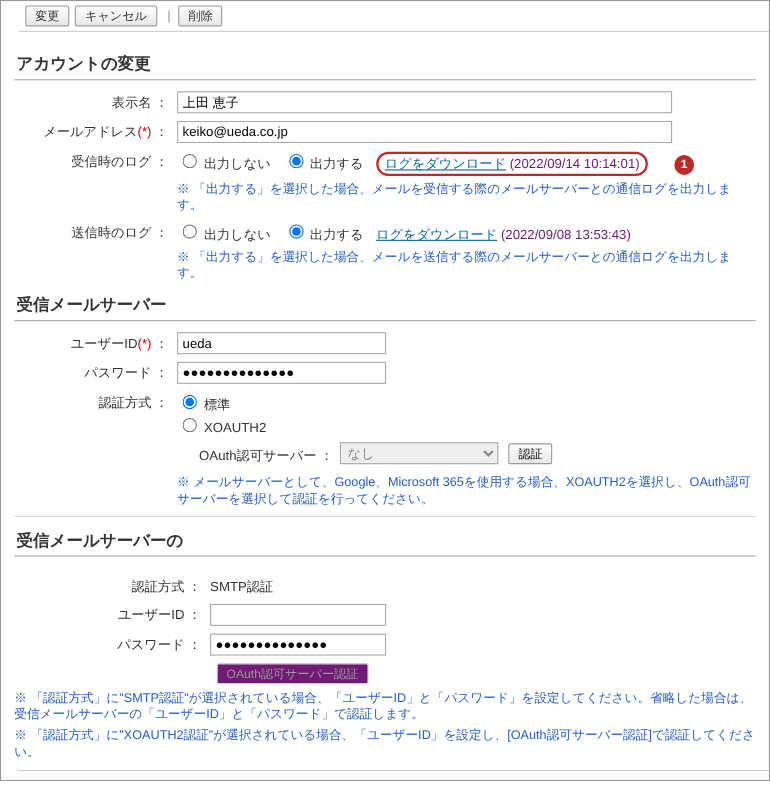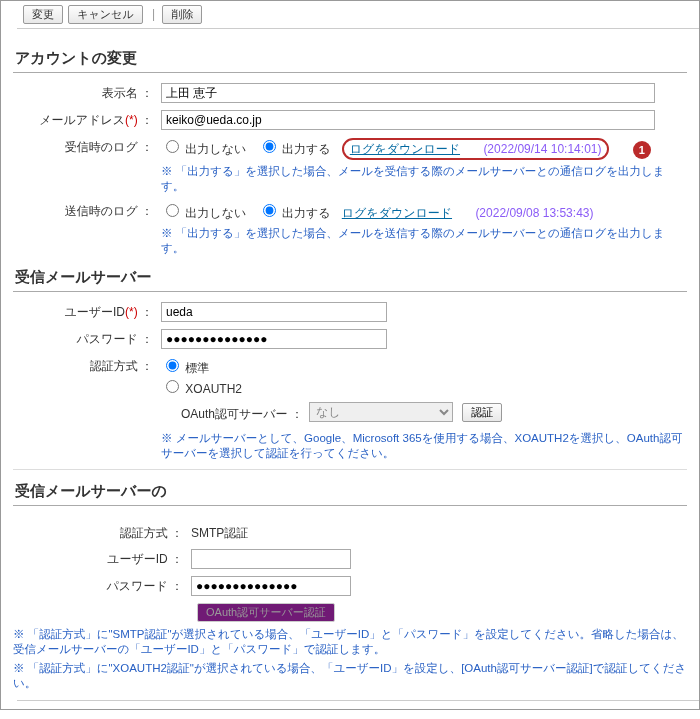--- a/index.html
+++ b/index.html
@@ -61,31 +61,31 @@
   .form-body {
     flex: 1 1 auto;
     padding-top: 2px;
   }
   input[type=text], input[type=password] {
     font-size: 12px;
     padding: 2px 4px;
     border: 1px solid #aaa;
     box-sizing: border-box;
   }
-  input.wide { width: 494px; }
-  input.med  { width: 226px; }
+  input.wide { width: 450px; }
+  input.med  { width: 190px; }
   input.sm   { width: 160px; }
   .hint {
     color: #2860c4;
     font-size: 11.5px;
     margin-top: 4px;
   }
   .radio-line label { margin-right: 8px; }
   a.link { color: #0369a1; }
-  .ts { color: #8b5cf6; margin-left: 20px; }
+  .ts { color: #701a75; }
   .pill {
     display: inline-block;
     border: 2px solid #bb2b2b;
     border-radius: 12px;
     padding: 0 6px;
     line-height: 18px;
   }
   .callout-num {
     display: inline-block;
     width: 18px; height: 18px;

